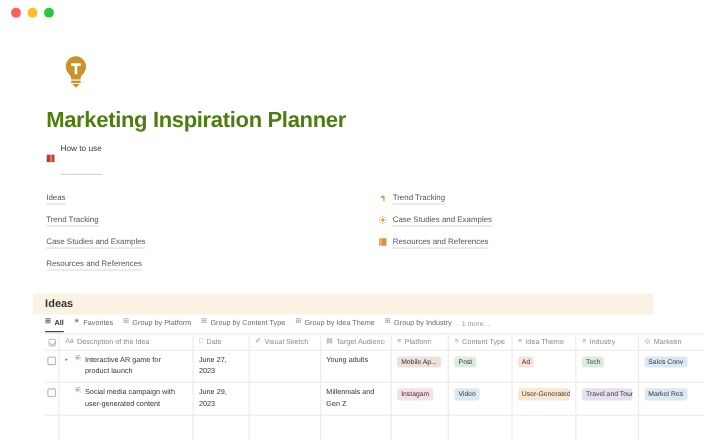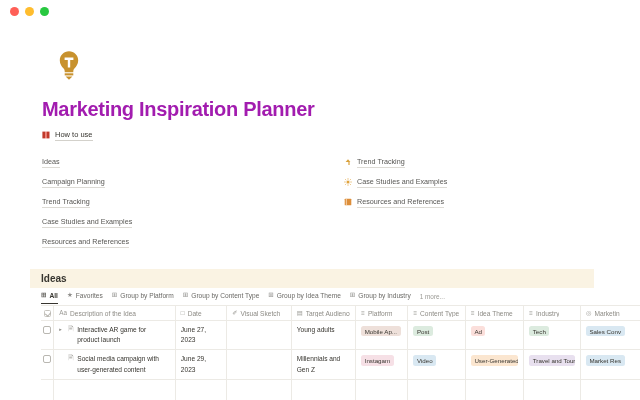--- a/index.html
+++ b/index.html
@@ -32,32 +32,32 @@
     margin: 26px 0 0 52px;
     width: 34px; height: 34px;
   }
   .bulb { display: block; }
 
   .page-title {
     margin: 16px 0 0 42px;
     font-size: 20px;
     font-weight: bold;
     letter-spacing: -0.3px;
-    color: #a21caf;
+    color: #4d7c0f;
   }
 
   .howto {
     margin: 9px 0 0 42px;
     display: flex;
     align-items: center;
     gap: 5px;
     font-size: 7.5px;
     color: #37352f;
   }
-  .howto-label { border-bottom: 0.5px solid #d3d1cb; padding-bottom: 1px; text-align: center; }
+  .howto-label { border-bottom: 0.5px solid #d3d1cb; padding-bottom: 19px; text-align: center; }
 
   
   .links-wrap {
     margin: 14px 0 0 0;
     display: flex;
   }
   .links-col-left { width: 320px; padding-left: 42px; }
   .links-col-right { width: 280px; padding-left: 24px; }
 
   .link-row {
@@ -232,23 +232,20 @@
           <rect x="4.9" y="0.6" width="2.6" height="6.8" fill="#c0392b"></rect>
         </svg>
     </span>
     <span class="howto-label">How to use</span>
   </div>
 
   <div class="links-wrap">
     <div class="links-col-left">
       <div class="link-row">
         <span class="link-text">Ideas</span>
-      </div>
-      <div class="link-row">
-        <span class="link-text">Campaign Planning</span>
       </div>
       <div class="link-row">
         <span class="link-text">Trend Tracking</span>
       </div>
       <div class="link-row">
         <span class="link-text">Case Studies and Examples</span>
       </div>
       <div class="link-row">
         <span class="link-text">Resources and References</span>
       </div>

